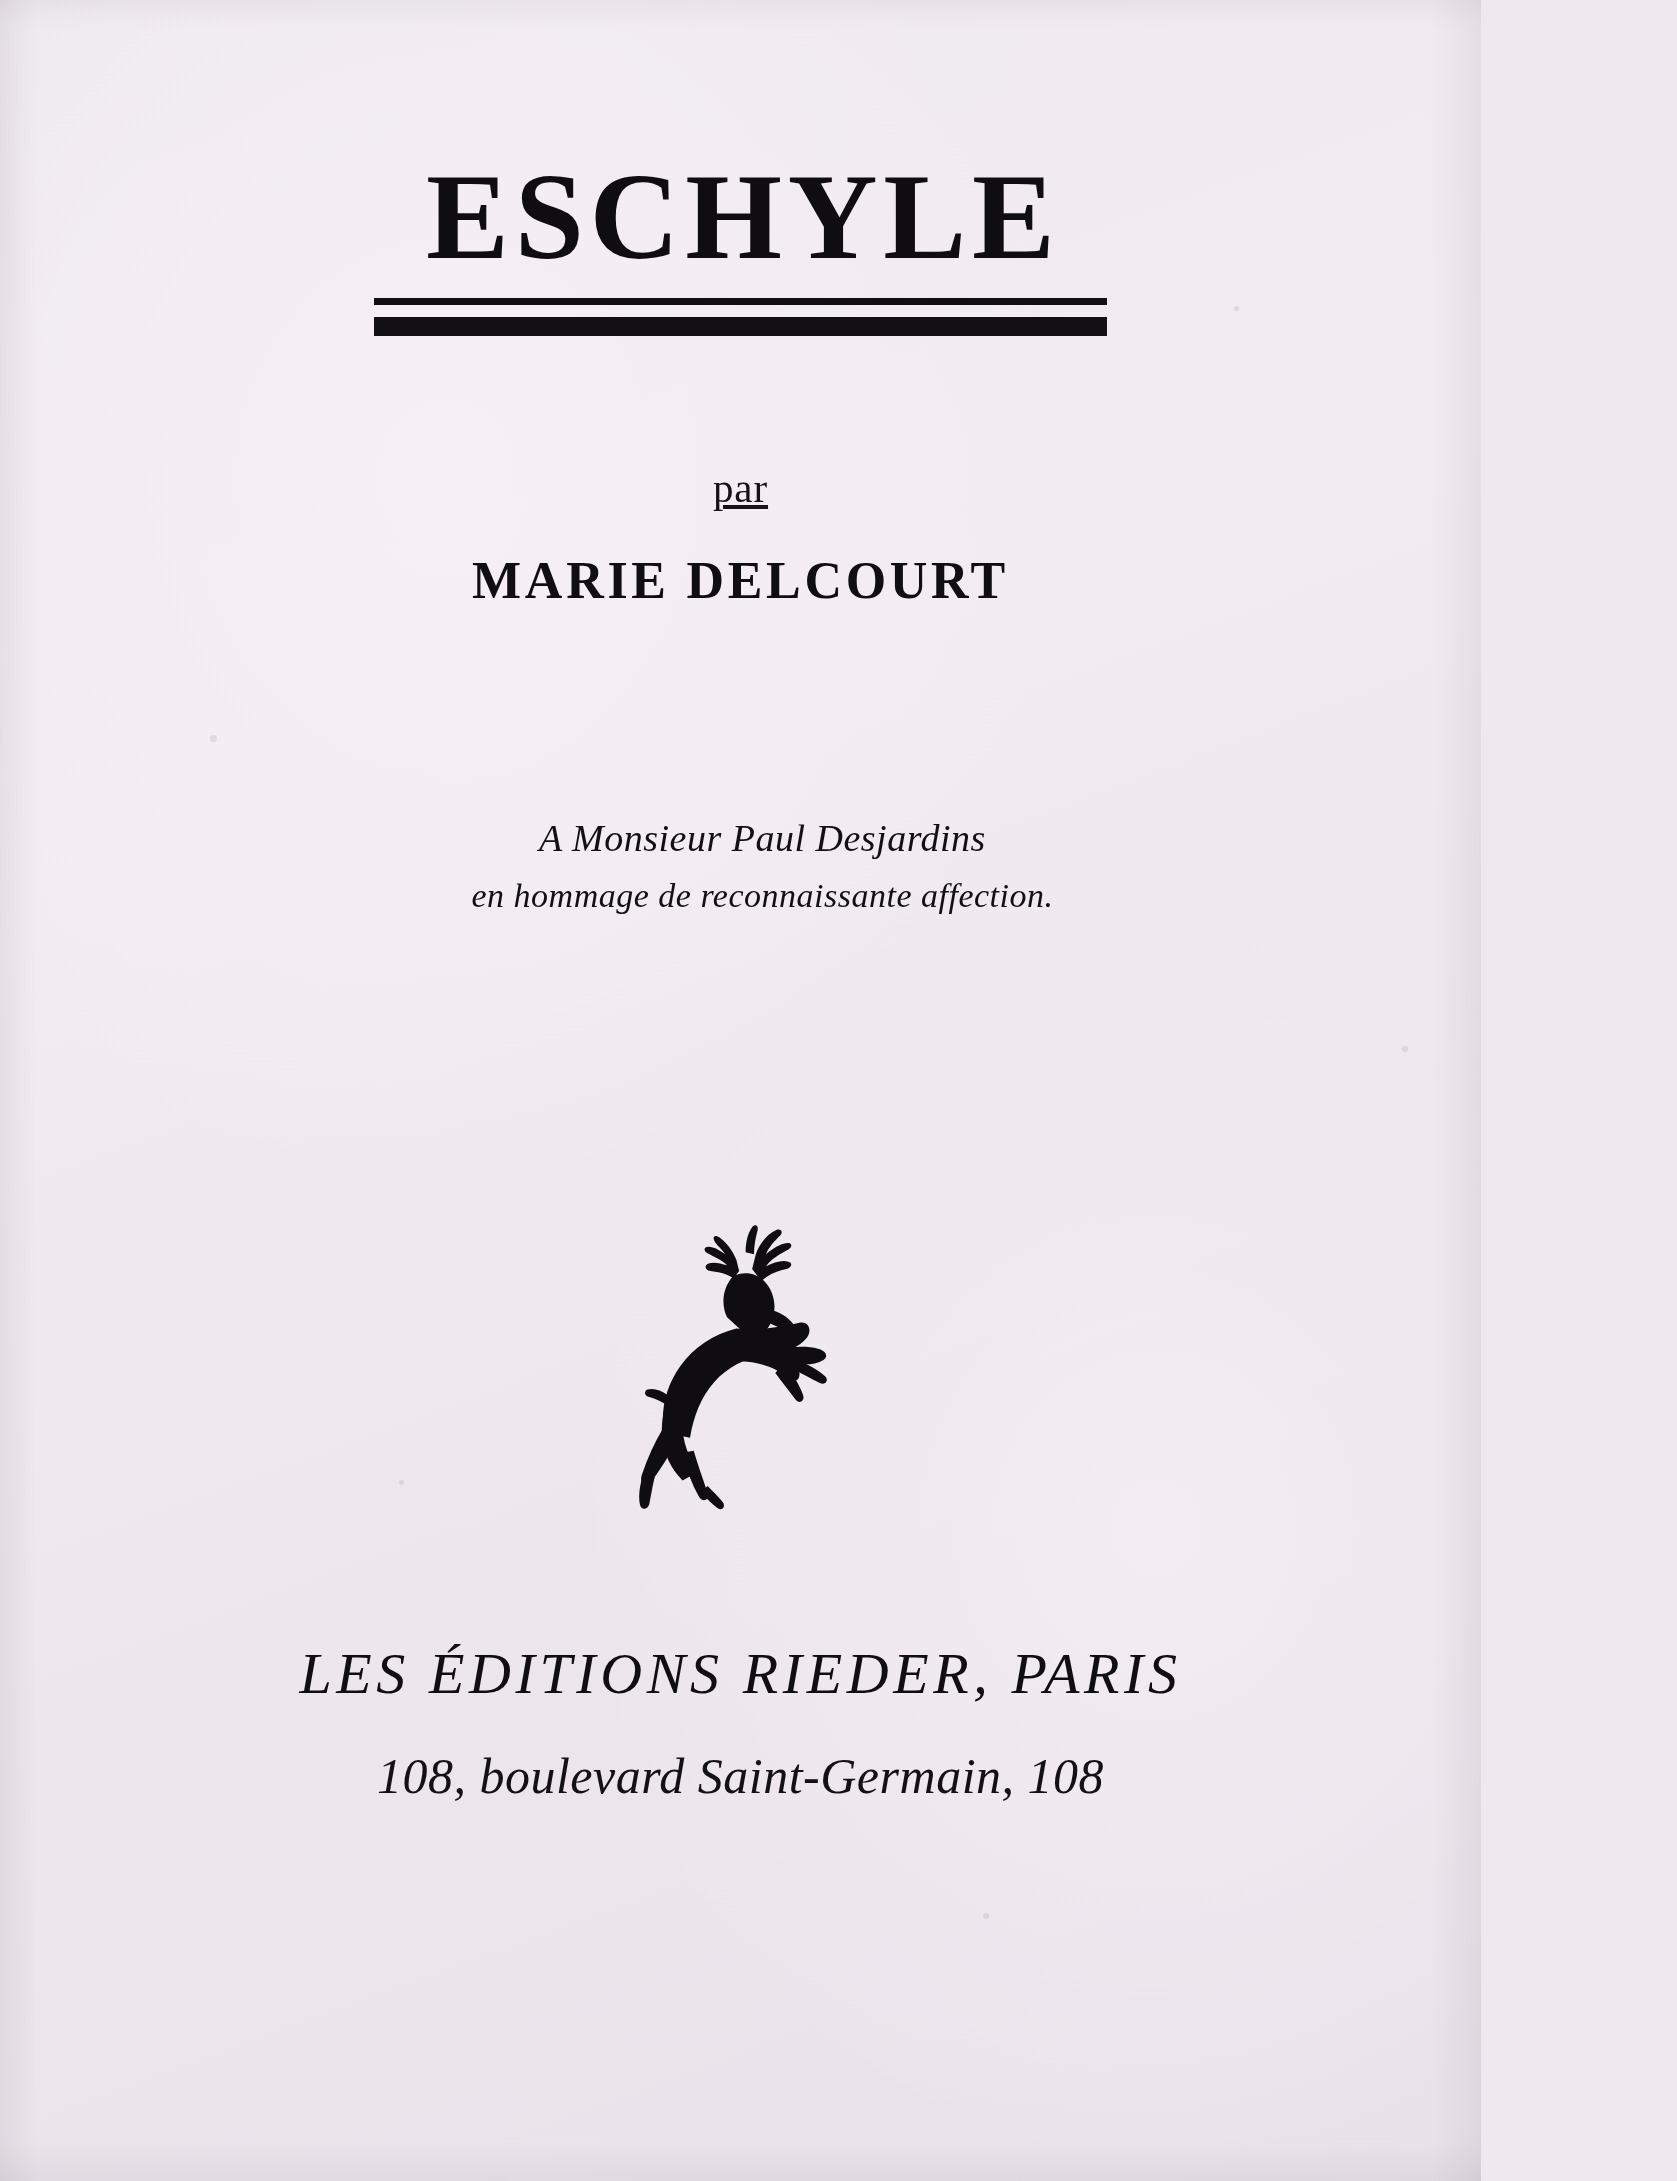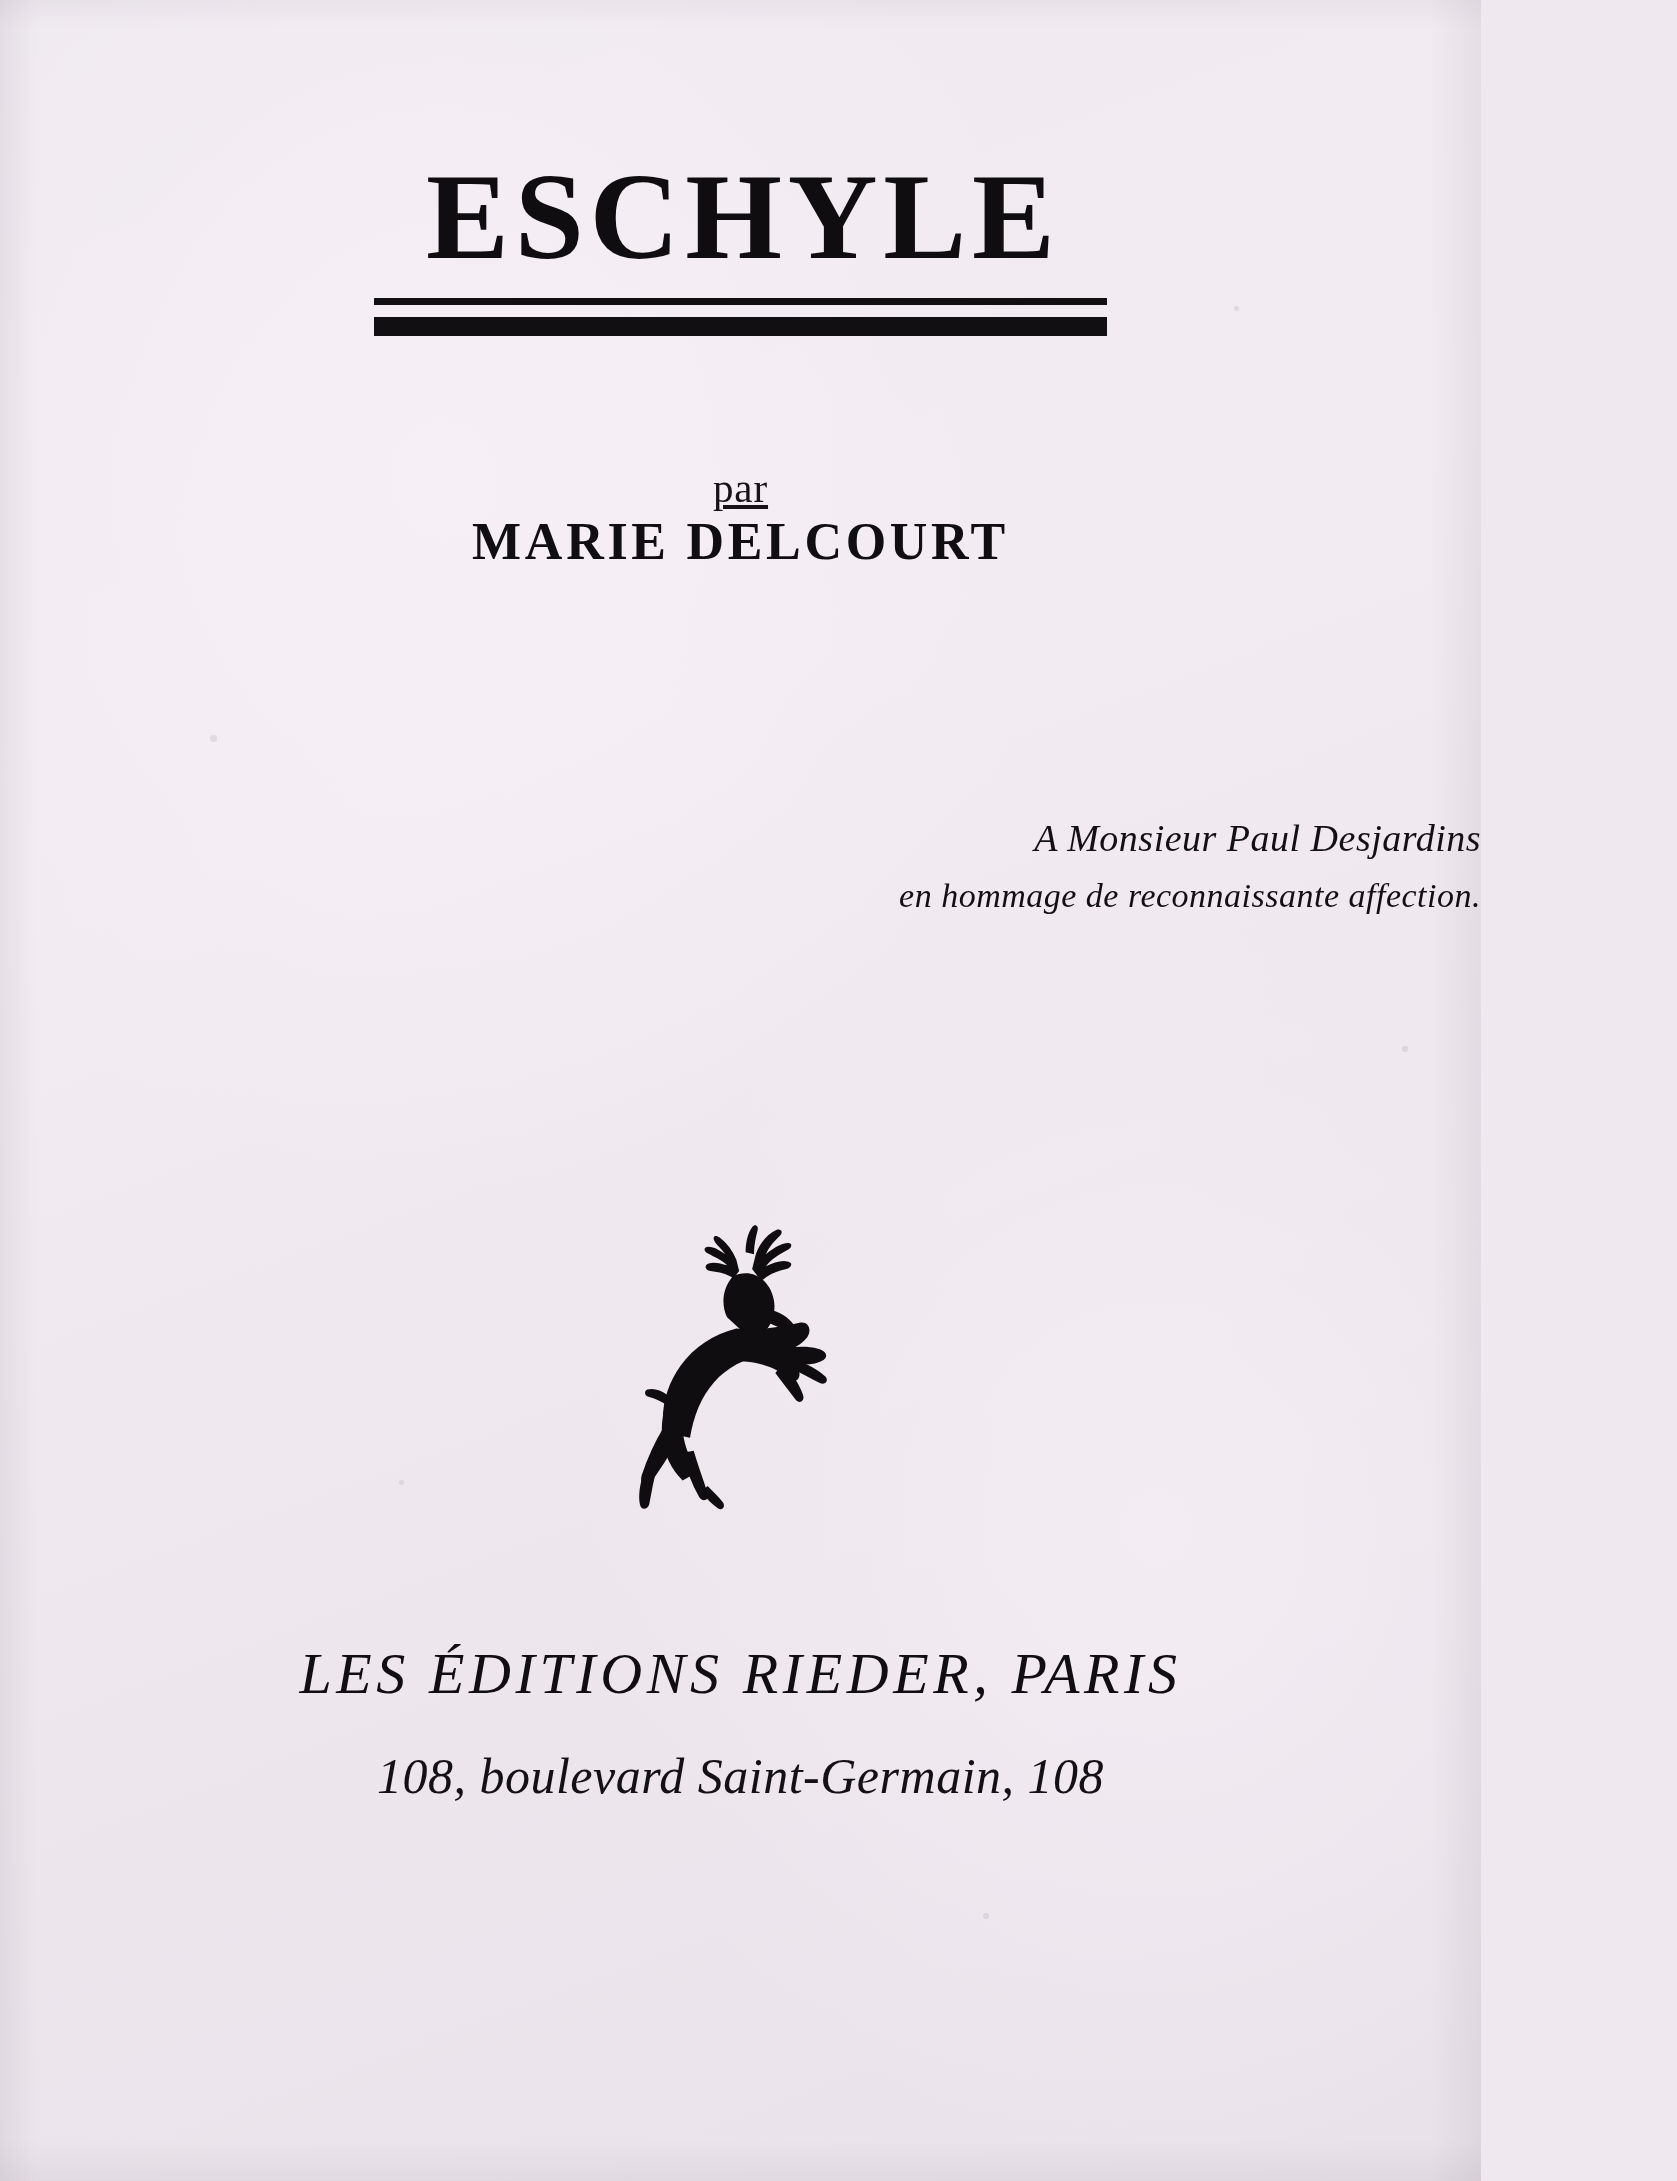--- a/index.html
+++ b/index.html
@@ -88,34 +88,35 @@
     text-align: center;
   }
   #byline-par {
     font-family: "Liberation Serif", serif;
     font-size: 41px;
     color: #161216;
     letter-spacing: 0.9px;
     text-decoration: underline;
   }
   #author-name {
+    margin-top: 39px;
     font-family: "Liberation Serif", serif;
     font-weight: bold;
     font-size: 52px;
     letter-spacing: 3.7px;
     color: #110e11;
   }
 
   
   #dedication-block {
     position: absolute;
     top: 816px;
     left: 0;
     right: 0;
-    text-align: right;
+    text-align: center;
     font-family: "Liberation Serif", serif;
     font-style: italic;
     color: #131013;
     margin-left: 44px;
   }
   #dedication-line-1 {
     font-size: 38px;
     letter-spacing: 0.5px;
   }
   #dedication-line-2 {

